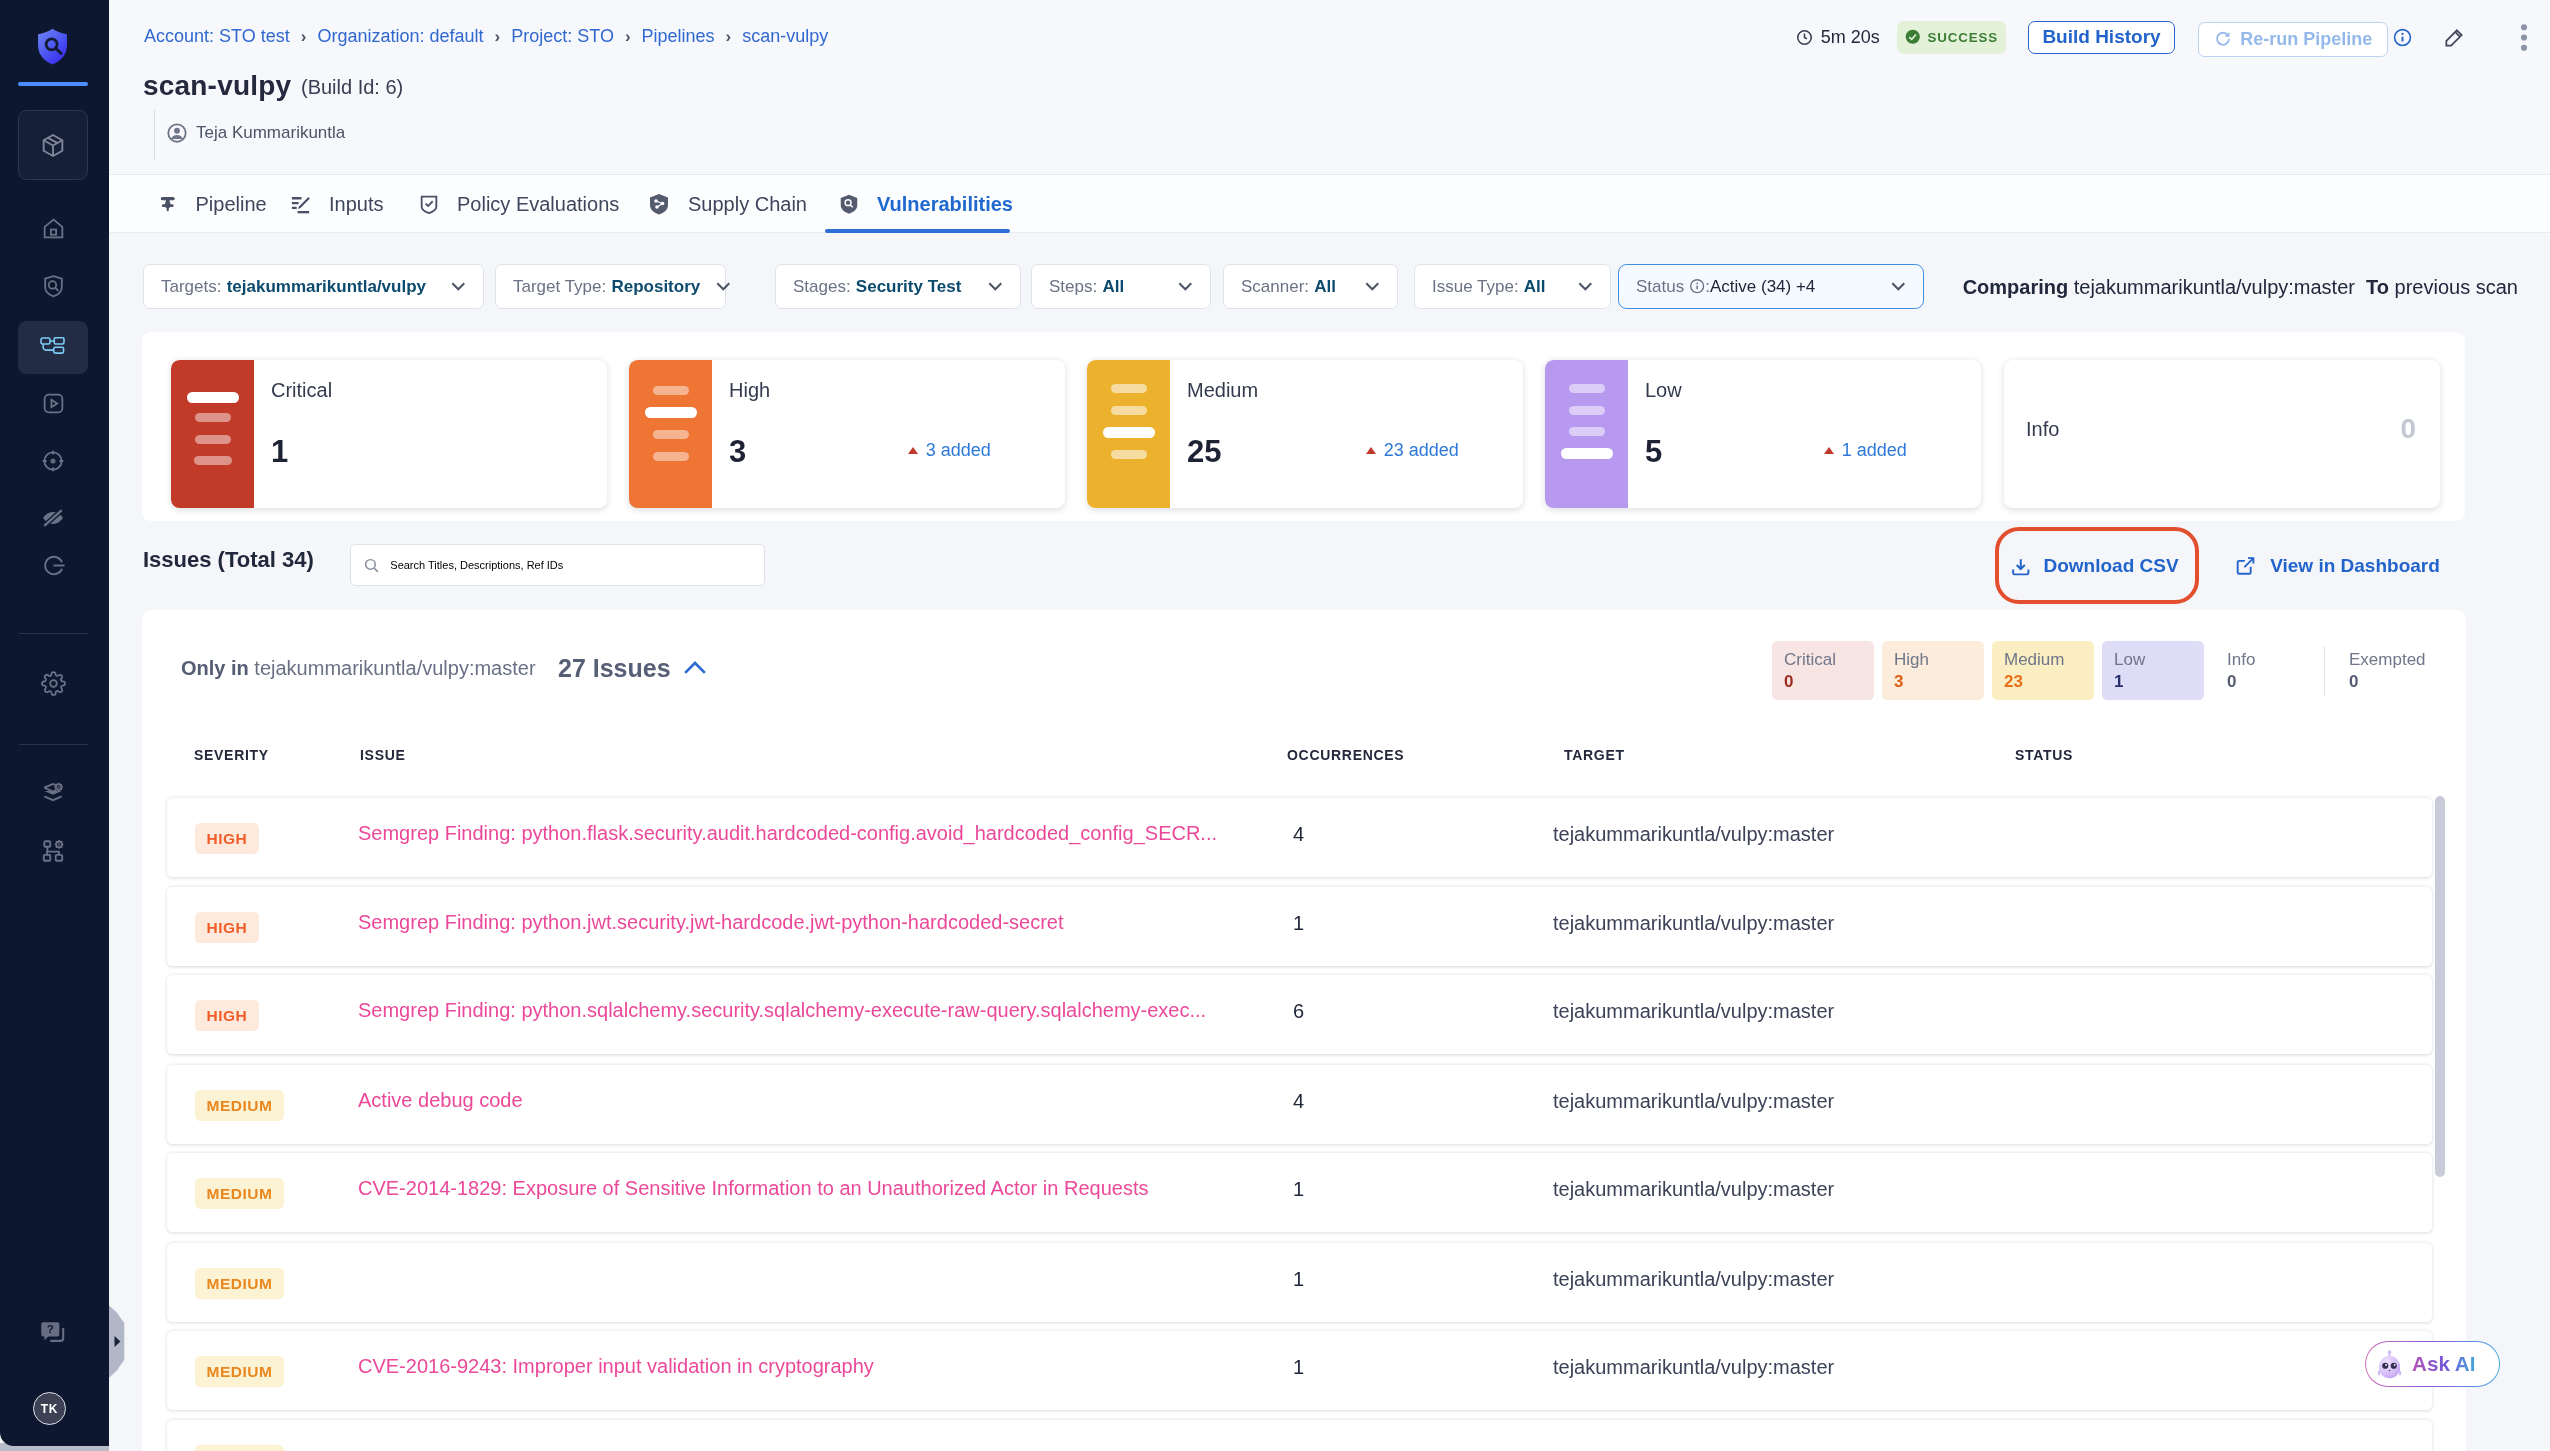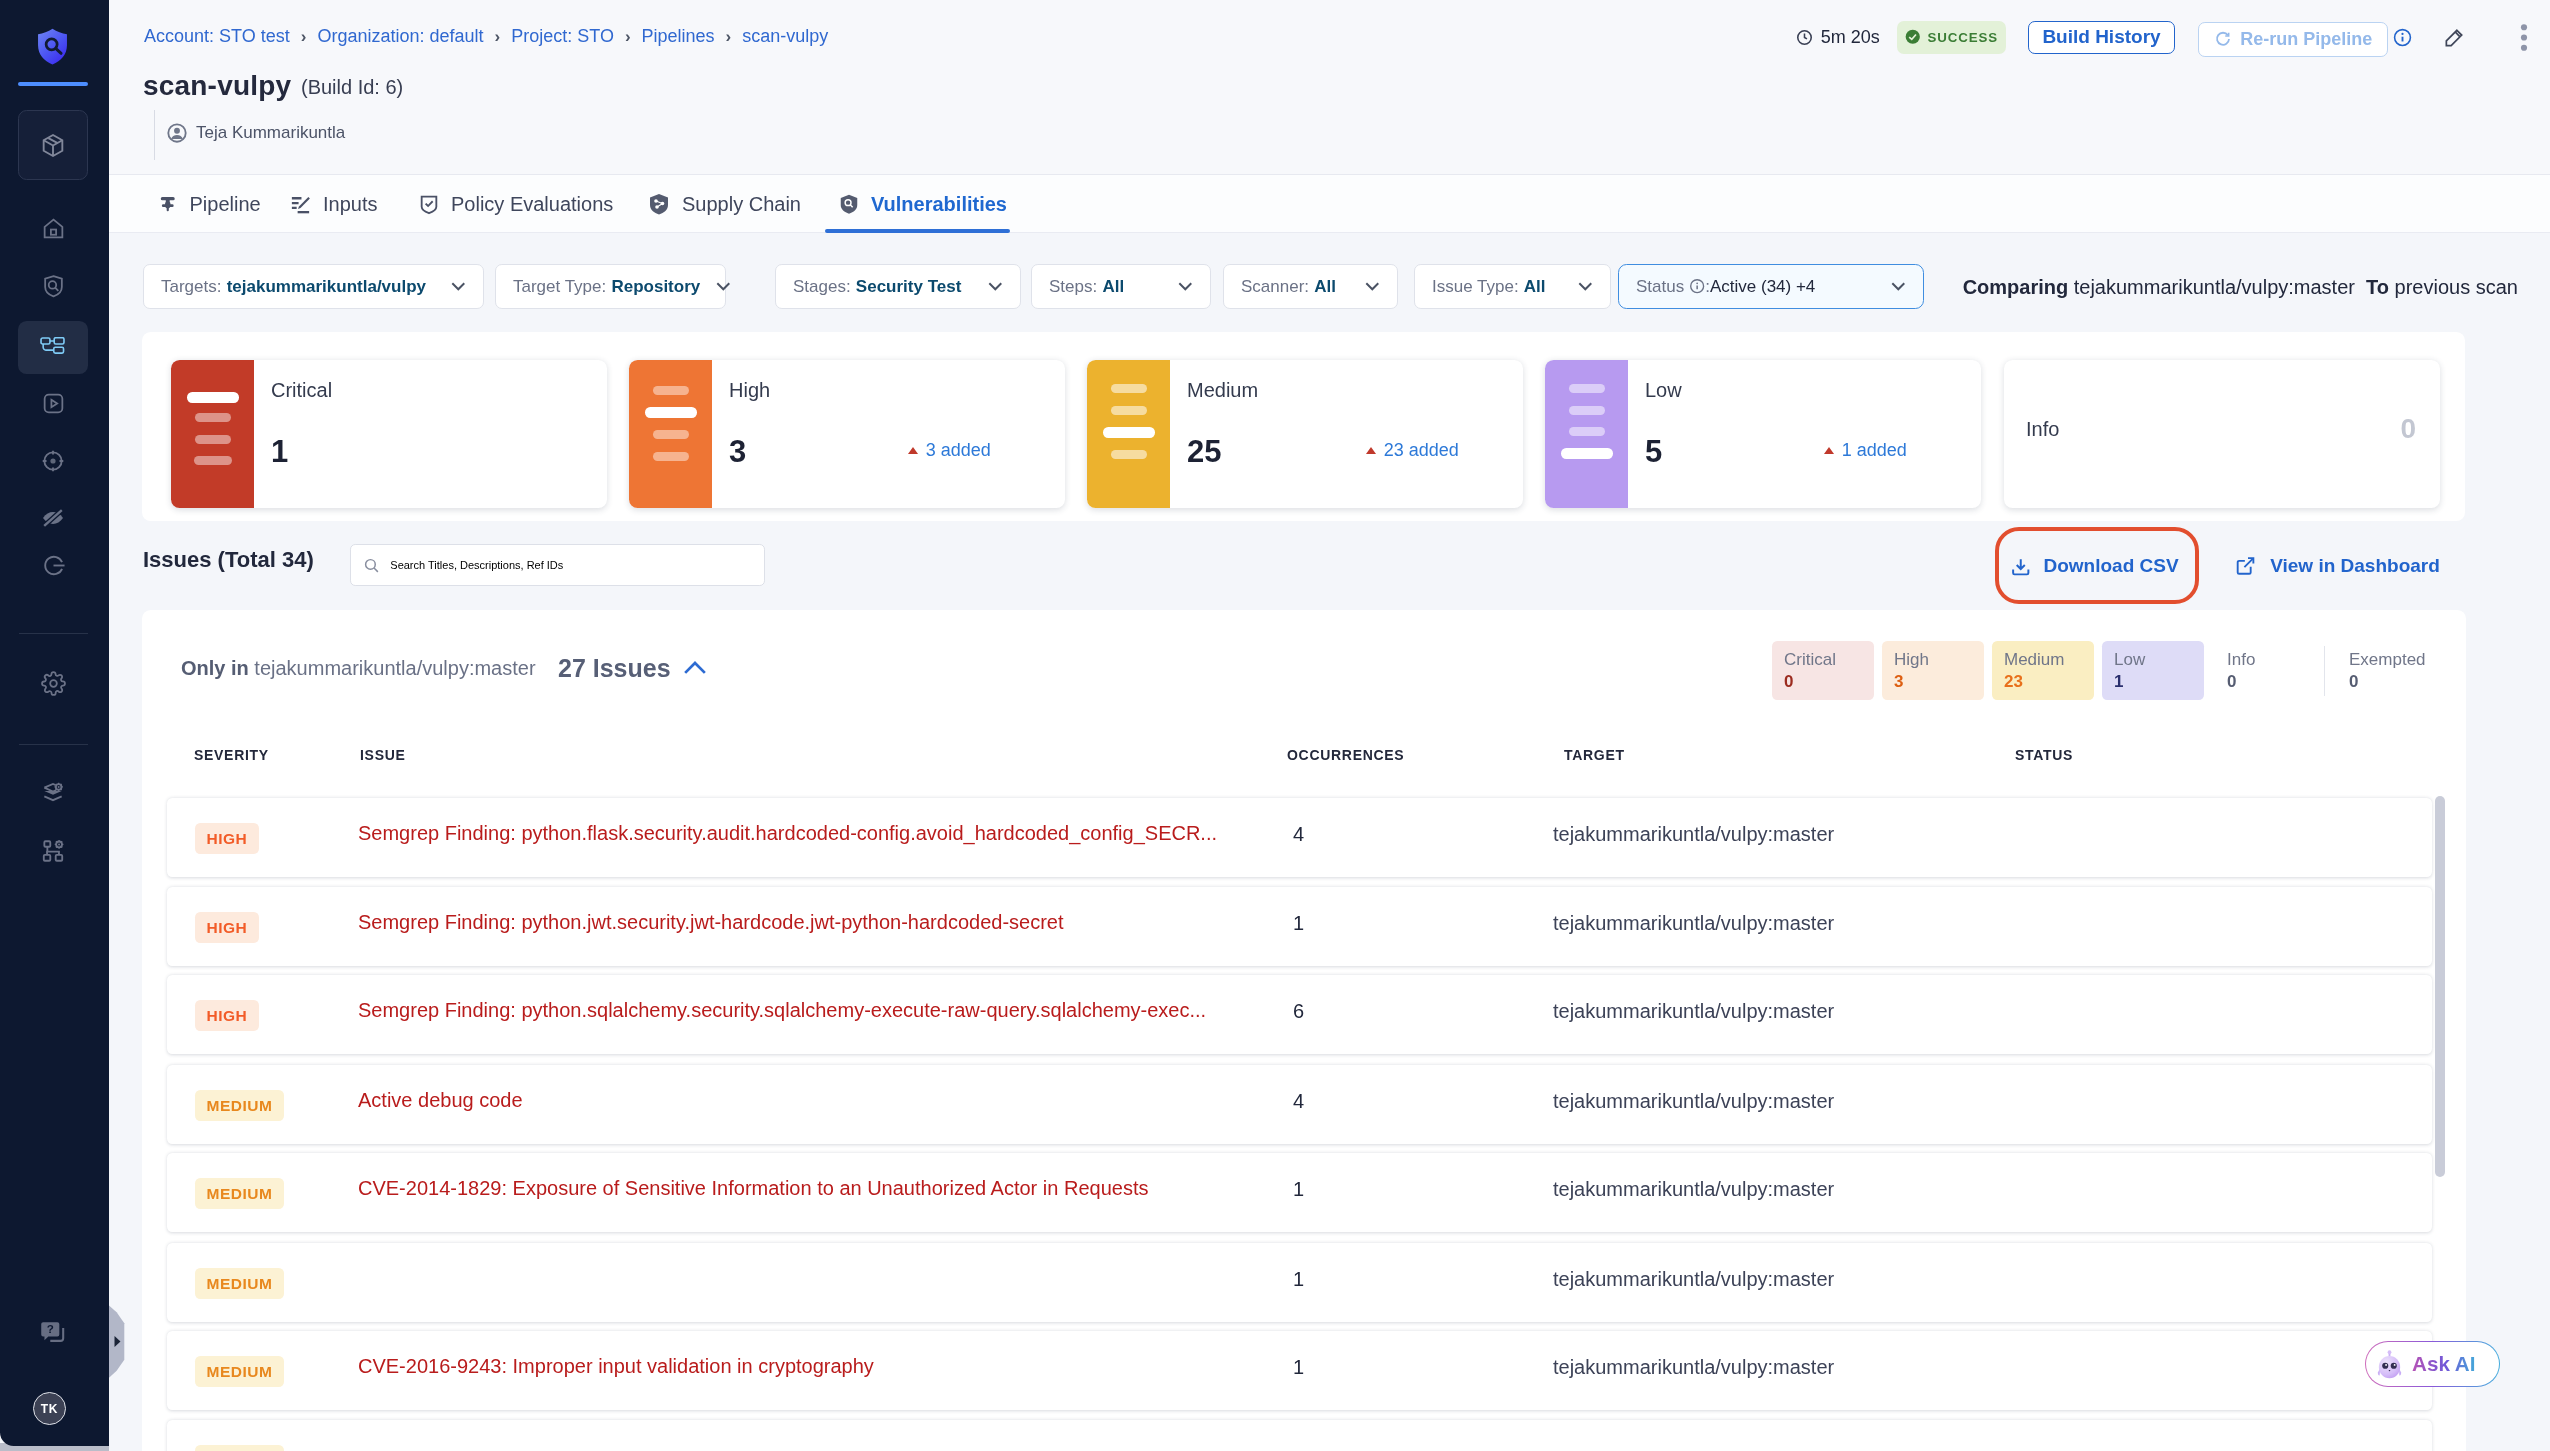--- a/index.html
+++ b/index.html
@@ -14,21 +14,21 @@
   #crumbs { position:absolute; left:144px; top:26px; font-size:18px; color:#3068d0; }
   #crumbs .sep { color:#4d5565; padding:0 11px; font-size:17px; font-weight:bold; }
   #title { position:absolute; left:143px; top:70px; font-size:28px; font-weight:bold; color:#24293d; letter-spacing:0.2px;}
   #buildid { position:absolute; left:301px; top:76px; font-size:20px; color:#383e52; }
   #vline { position:absolute; left:154px; top:110px; width:0.9px; height:50px; background:#d8dbe4; }
   #author { position:absolute; left:196px; top:123px; font-size:17px; color:#4d5468; }
   
   .hr-item { position:absolute; top:20.6px; height:33px; display:flex; align-items:center; }
   
   #tabbar { position:absolute; left:109px; top:174px; width:2441px; height:59px; background:#fcfdfe; border-top:0.9px solid #e7e9f0; border-bottom:0.9px solid #e9ebf2; }
-  .tab { position:absolute; top:0; height:58px; display:flex; align-items:center; gap:11px; font-size:20px; color:#3f465c; }
+  .tab { position:absolute; top:0; height:58px; display:flex; align-items:center; gap:17px; font-size:20px; color:#3f465c; }
   .tab.active { color:#1f68d0; font-weight:bold; }
   #tabline { position:absolute; left:825px; top:229px; width:185px; height:4.3px; background:#2e6fd6; border-radius:2.6px; }
   
   .pill { position:absolute; top:264px; height:45px; background:#fff; border:0.9px solid #dfe2ea; border-radius:6.9px; display:flex; align-items:center; padding:0 17px; font-size:17px; color:#6b7286; white-space:nowrap; }
   .pill b { color:#0c4a6e; font-weight:bold; margin-left:5.2px; }
   .pill .chev { margin-left:auto; padding-left:15.5px; }
   #comparing { position:absolute; top:276px; right:32px; font-size:20px; color:#22283c; }
   
   #cardbox { position:absolute; left:142px; top:332px; width:2323px; height:189px; background:#fff; border-radius:8.6px; }
   .card { position:absolute; top:28px; width:436px; height:148px; background:#fff; border-radius:8.6px; box-shadow:0 1.7px 6.9px rgba(40,48,75,0.16); }
@@ -51,21 +51,21 @@
   #onlyin { position:absolute; left:39px; top:47px; font-size:20px; color:#6a7186; }
   #onlyin b { color:#555d73; }
   #issues27 { position:absolute; left:416px; top:44px; font-size:25px; font-weight:bold; color:#575f76; }
   .chip { position:absolute; top:31px; width:102px; height:59px; border-radius:5.2px; padding:8.6px 0 0 12px; font-size:17px; color:#707689; }
   .chip b { display:block; margin-top:2.6px; font-size:17px; }
   .thead { position:absolute; top:137px; font-size:14px; font-weight:bold; color:#23283b; letter-spacing:0.7px; }
   .row { position:absolute; left:167px; width:2265px; height:79px; background:#fff; border-radius:5.2px; box-shadow:0 0.9px 3.4px rgba(40,48,75,0.18); }
   .sev { position:absolute; left:27.5px; top:25px; height:31px; border-radius:5.2px; font-size:15.5px; font-weight:bold; letter-spacing:0.5px; padding:6.9px 12px 0; }
   .sev.high { background:#fdeadd; color:#f25c28; }
   .sev.med { background:#fcf2d4; color:#e8881e; }
-  .rtitle { position:absolute; left:191px; top:24px; font-size:20px; color:#b91c1c; }
+  .rtitle { position:absolute; left:191px; top:24px; font-size:20px; color:#ec4899; }
   .rocc { position:absolute; left:1126px; top:25px; font-size:20px; color:#22283c; }
   .rtarget { position:absolute; left:1386px; top:25px; font-size:20px; color:#3c4257; }
   #scrollthumb { position:absolute; left:2435px; top:796px; width:10.3px; height:381px; background:#c9ccd8; border-radius:5.2px; }
   
   #askai { position:absolute; left:2365px; top:1341px; width:135px; height:46px; border-radius:23px; display:flex; align-items:center; padding-left:9.4px; gap:7.7px;
     border:1.7px solid transparent; background:linear-gradient(#fff,#fff) padding-box, linear-gradient(90deg,#cf6cbb,#8a5ad9,#45aede) border-box; }
   #askai .txt { font-size:20.6px; font-weight:bold; background:linear-gradient(90deg,#b653b6,#6f58d9 55%,#44a7d9); -webkit-background-clip:text; background-clip:text; color:transparent; }
 </style>
 </head>
 <body>

